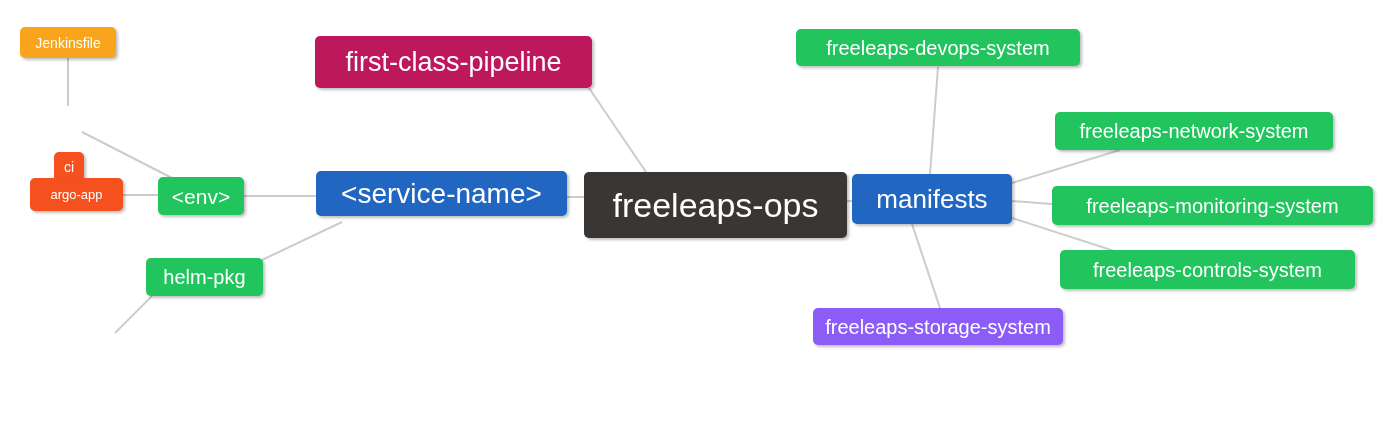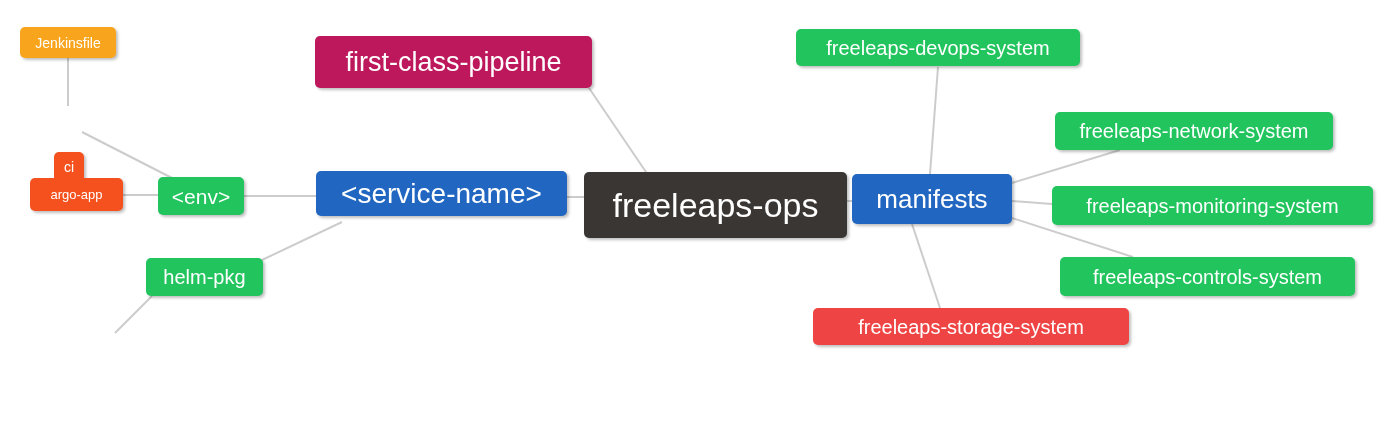--- a/index.html
+++ b/index.html
@@ -90,19 +90,19 @@
     </div>
     <div class="node" style="left: 796px; top: 29px; width: 284px; height: 37px; background: rgb(33, 196, 93);">
       <span style="font-size: 20px; color: rgb(255, 255, 255);">freeleaps-devops-system</span>
     </div>
     <div class="node" style="left: 1055px; top: 112px; width: 278px; height: 38px; background: rgb(33, 196, 93);">
       <span style="font-size: 20px; color: rgb(255, 255, 255);">freeleaps-network-system</span>
     </div>
     <div class="node" style="left: 1052px; top: 186px; width: 321px; height: 39px; background: rgb(33, 196, 93);">
       <span style="font-size: 20px; color: rgb(255, 255, 255);">freeleaps-monitoring-system</span>
     </div>
-    <div class="node" style="left: 1060px; top: 257px; width: 295px; height: 39px; background: rgb(33, 196, 93);">
+    <div class="node" style="left: 1060px; top: 250px; width: 295px; height: 39px; background: rgb(33, 196, 93);">
       <span style="font-size: 20px; color: rgb(255, 255, 255);">freeleaps-controls-system</span>
     </div>
-    <div class="node" style="left: 813px; top: 308px; width: 316px; height: 37px; background: #ef4444;">
+    <div class="node" style="left: 813px; top: 308px; width: 250px; height: 37px; background: #8b5cf6;">
       <span style="font-size: 20px; color: rgb(255, 255, 255);">freeleaps-storage-system</span>
     </div>
   </div>
 
 </body></html>

